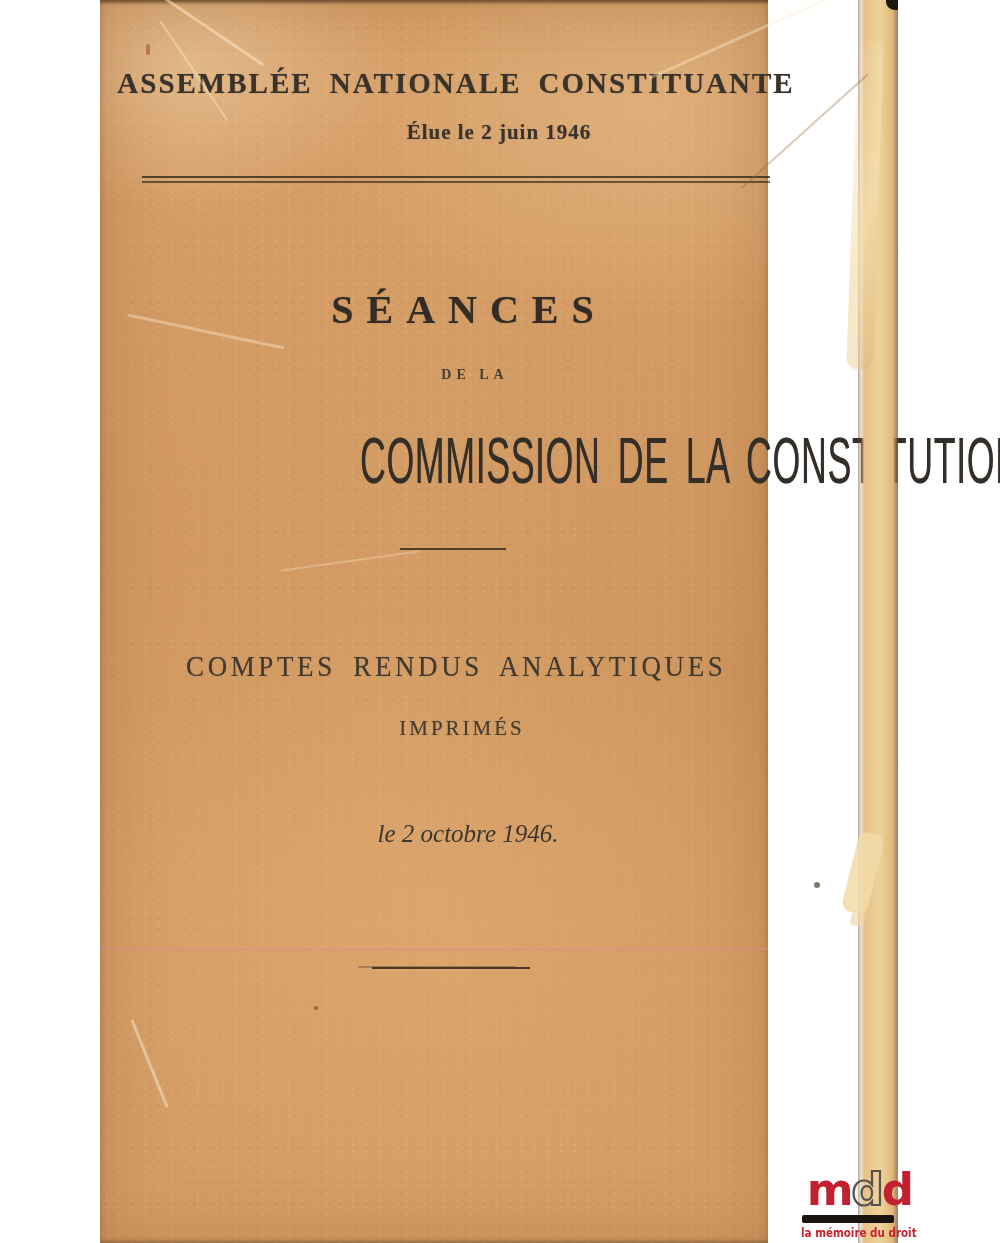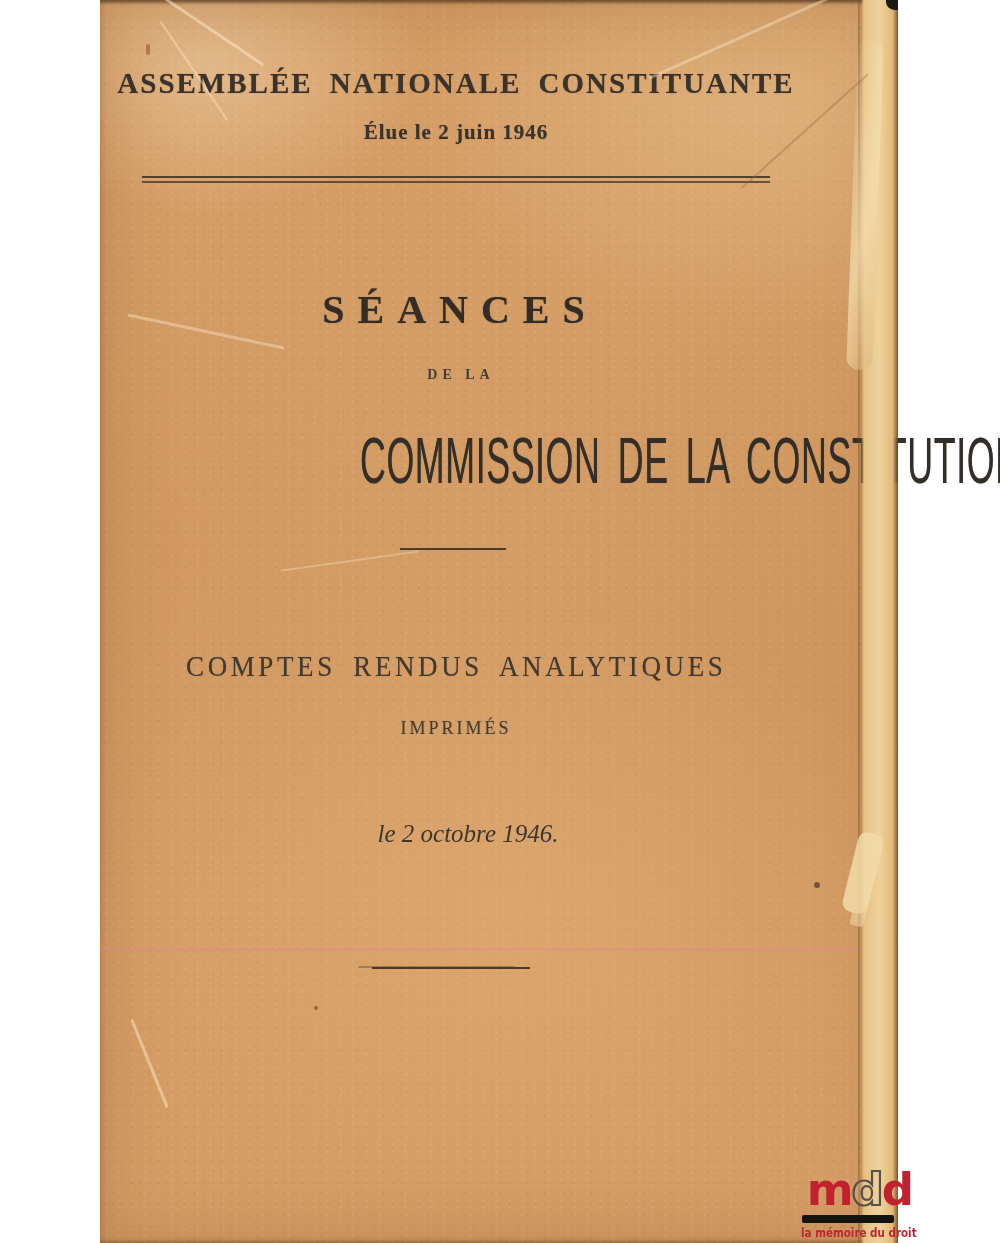--- a/index.html
+++ b/index.html
@@ -3,55 +3,55 @@
 <meta charset="utf-8">
 <style>
   html,body{margin:0;padding:0;}
   body{
     width:1000px;height:1243px;position:relative;overflow:hidden;
     background:#ffffff;
     font-family:"Liberation Serif", serif;
   }
   
   .cover{
-    position:absolute;left:100px;top:0;width:798px;height:1243px;
+    position:absolute;left:100px;top:0;width:668px;height:1243px;
     background-color:#d59d66;
     background-image:
       radial-gradient(ellipse 300px 220px at 14% 5%,  rgba(244,220,182,0.45), rgba(244,220,182,0) 70%),
       radial-gradient(ellipse 480px 300px at 82% 9%,  rgba(236,204,155,0.38), rgba(236,204,155,0) 72%),
       radial-gradient(ellipse 420px 520px at 6% 44%,  rgba(198,140,82,0.24),  rgba(198,140,82,0) 70%),
       radial-gradient(ellipse 640px 430px at 52% 74%, rgba(228,178,118,0.40), rgba(228,178,118,0) 72%),
       radial-gradient(ellipse 520px 740px at 96% 55%, rgba(188,132,74,0.28),  rgba(188,132,74,0) 70%),
       radial-gradient(circle, rgba(110,70,35,0.07) 1px, rgba(110,70,35,0) 1.5px),
       radial-gradient(circle, rgba(255,246,226,0.09) 1px, rgba(255,246,226,0) 1.4px);
     background-size:auto,auto,auto,auto,auto,9px 11px,13px 7px;
     box-shadow: inset 0 0 70px rgba(128,78,34,0.30), inset 0 0 7px rgba(92,56,24,0.35);
   }
   .abs{position:absolute;}
   .ctext{position:absolute;left:0;width:712px;text-align:center;color:#3a332b;white-space:nowrap;}
   .t-institution{top:64px;font-size:29px;font-weight:bold;letter-spacing:2px;word-spacing:8px;line-height:38px;
                  text-shadow:0 0 1px rgba(58,51,43,0.55);}
   .t-election{top:118px;font-size:21px;font-weight:bold;letter-spacing:1px;line-height:28px;
-              text-shadow:0 0 1px rgba(58,51,43,0.5);}
+              text-shadow:0 0 1px rgba(58,51,43,0.5);margin-left:43px;}
   .rule-double{top:176px;left:42px;width:628px;height:3px;
                border-top:2px solid rgba(48,38,26,0.78);border-bottom:2px solid rgba(48,38,26,0.66);}
-  .t-seances{top:287px;font-size:40px;font-weight:bold;letter-spacing:13px;padding-left:4px;line-height:46px;
+  .t-seances{top:287px;font-size:40px;font-weight:bold;letter-spacing:13px;padding-left:13px;line-height:46px;
              color:#332d26;text-shadow:0 0 1px rgba(51,45,38,0.5);}
-  .t-dela{top:366px;font-size:14px;font-weight:bold;letter-spacing:5px;padding-left:5px;line-height:18px;color:#463e33;font-family:Liberation Serif, serif;}
+  .t-dela{top:366px;font-size:14px;font-weight:bold;letter-spacing:5px;padding-left:19px;line-height:18px;color:#463e33;font-family:Liberation Serif, serif;}
   .t-commission{top:428px;font-size:64px;line-height:66px;color:#332e28;font-weight:400;}
   .t-commission .squeeze{
     display:inline-block;transform:scaleX(0.56);transform-origin:center;
     font-family:"Liberation Sans", sans-serif;letter-spacing:1px;word-spacing:12px;
     text-shadow:0 0 1px rgba(51,46,40,0.6);
   }
   .rule-short1{top:548px;left:300px;width:106px;height:2px;background:rgba(45,36,25,0.8);}
   .t-comptes{top:648px;font-size:30px;line-height:36px;color:#413a30;text-align:center;}
   .t-comptes .squeeze{display:inline-block;transform:scaleX(0.9);transform-origin:center;
     letter-spacing:4px;word-spacing:8px;text-shadow:0 0 1px rgba(65,58,48,0.45);}
-  .t-imprimes{top:716px;font-size:18px;letter-spacing:3px;padding-left:0;line-height:24px;color:#453d32;
+  .t-imprimes{top:716px;font-size:21px;letter-spacing:3px;padding-left:6px;line-height:24px;color:#453d32;
               text-shadow:0 0 1px rgba(69,61,50,0.4);}
   .t-execution{top:772px;font-size:25px;font-style:italic;letter-spacing:0.3px;line-height:32px;color:#3d362c;}
   .t-date{top:818px;font-size:25px;font-style:italic;line-height:32px;color:#3d362c;margin-left:12px;}
   .rule-short2{top:967px;left:272px;width:158px;height:2px;background:rgba(42,33,22,0.82);
                box-shadow:-14px -1px 0 -0.5px rgba(42,33,22,0.6);}
   .pink-line{top:948px;left:0;width:100%;height:2px;background:rgba(226,128,146,0.38);}
   
   .edge-top{left:0;top:0;width:100%;height:5px;
             background:linear-gradient(180deg, rgba(45,28,14,0.55), rgba(45,28,14,0));}
   .edge-bottom{left:0;bottom:0;width:100%;height:4px;

